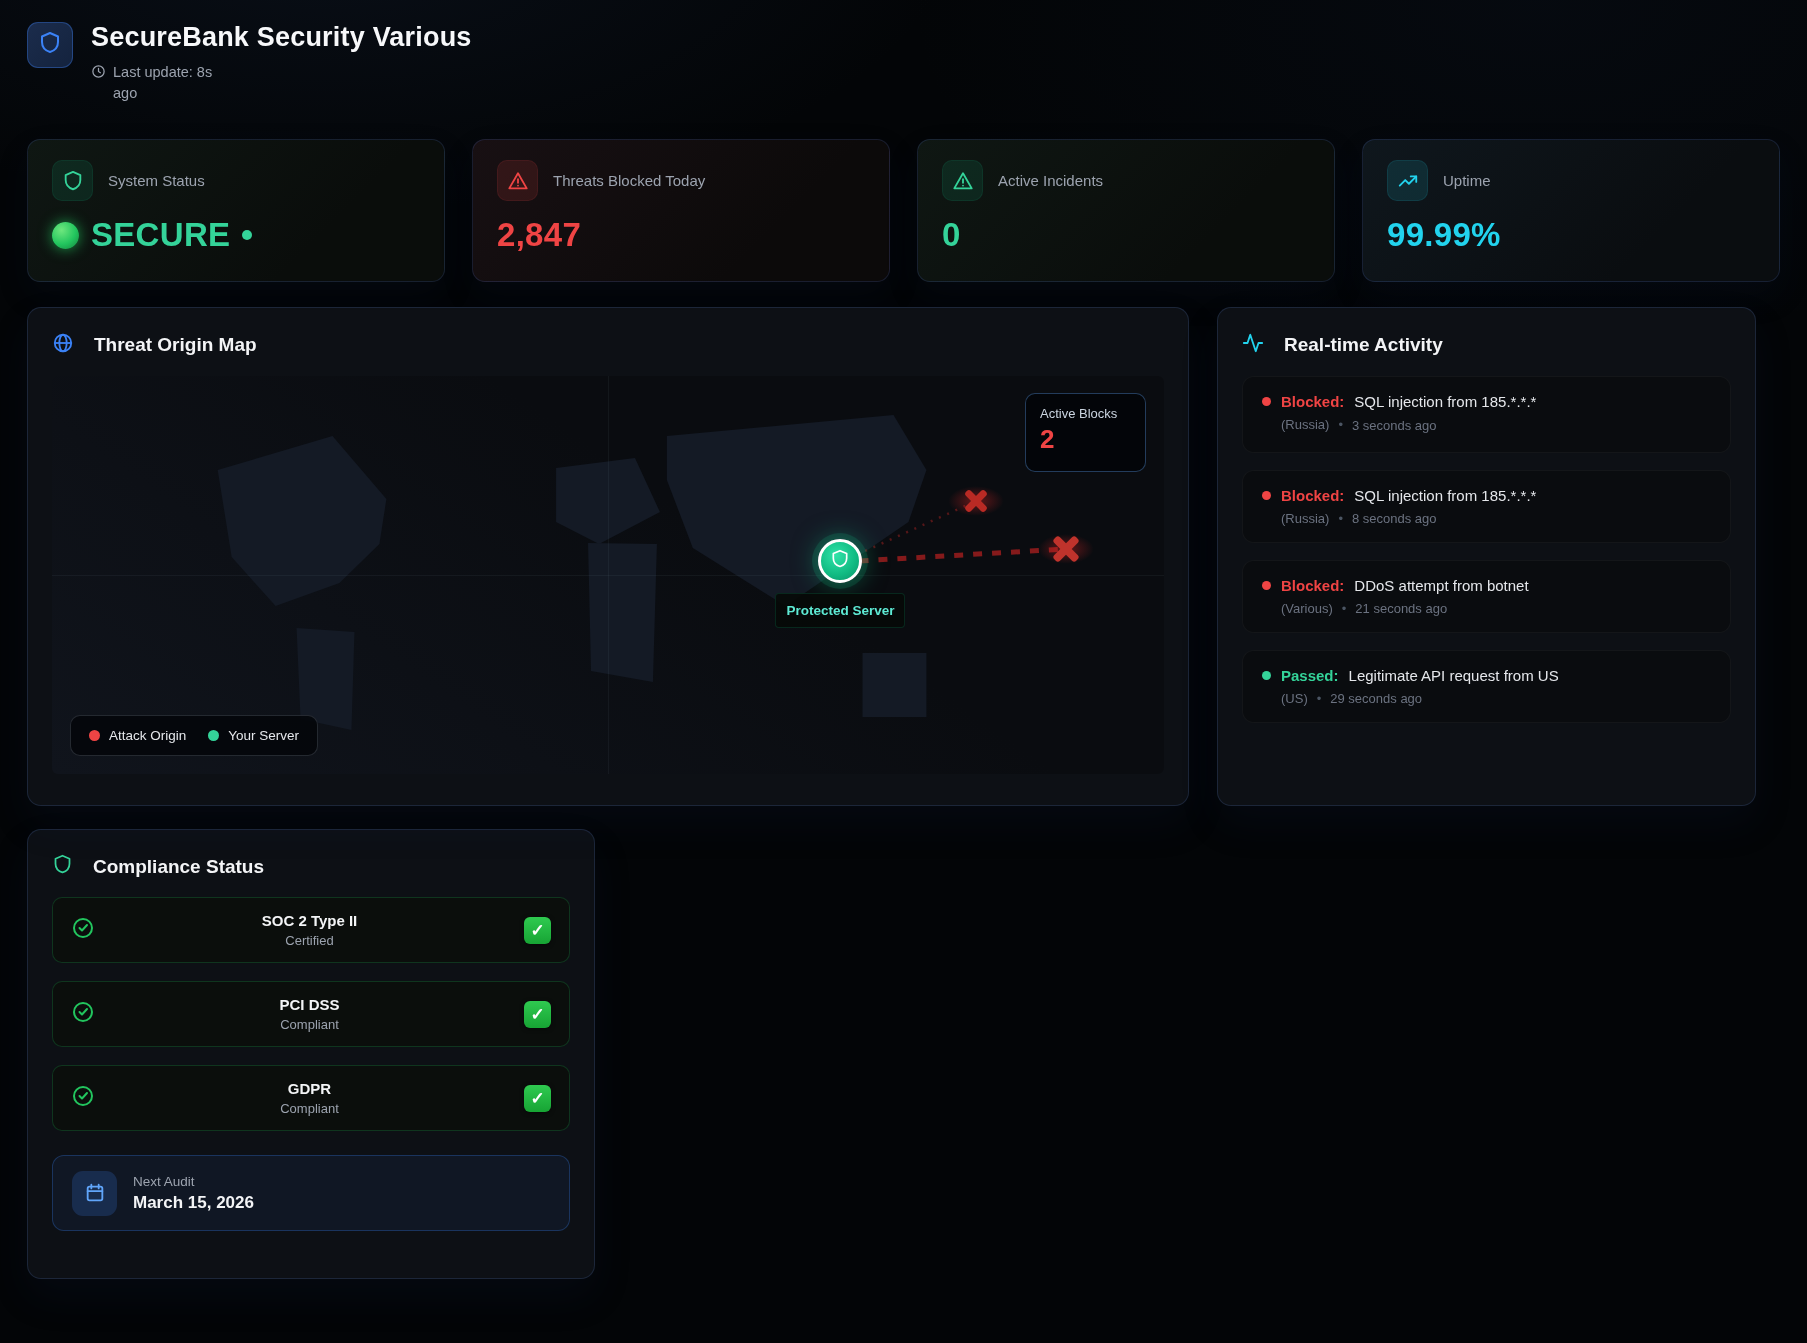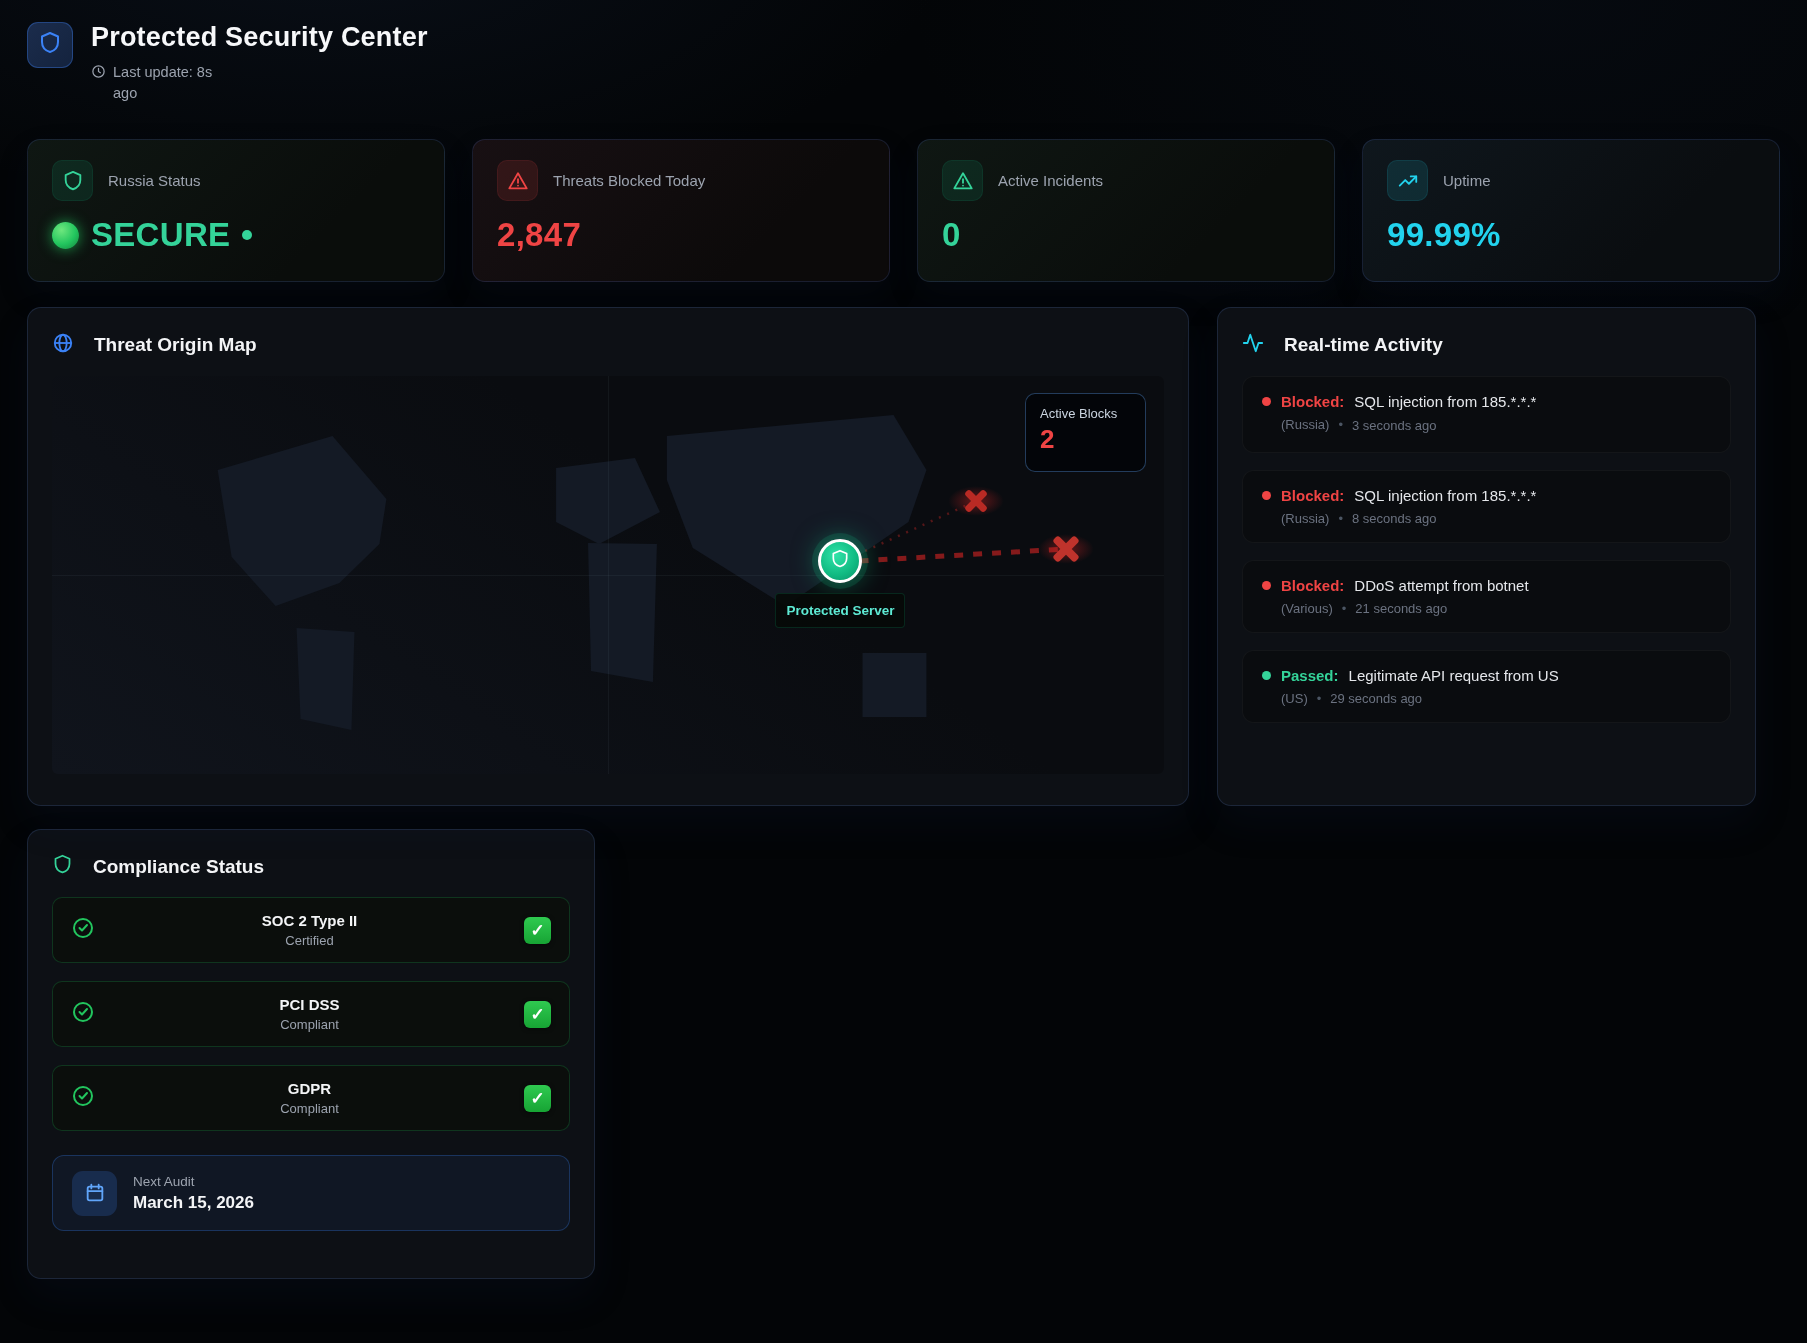--- a/index.html
+++ b/index.html
@@ -201,21 +201,21 @@
 
   <div class="header">
     <div class="logo-sq">
       <span>
         <svg width="24" height="24" viewBox="0 0 24 24" fill="none" stroke="#3b82f6" stroke-width="2" stroke-linejoin="round">
             <path d="M12 2l8 3.5V11c0 5-3.4 8.6-8 10-4.6-1.4-8-5-8-10V5.5z"></path>
           </svg>
       </span>
     </div>
     <div class="htext">
-      <div class="title">Protected Security Center</div>
+      <div class="title">SecureBank Security Various</div>
       <div class="subrow">
         <span>
           <svg width="15" height="15" viewBox="0 0 24 24" fill="none" stroke="#9ca3af" stroke-width="2" stroke-linecap="round">
               <circle cx="12" cy="12" r="9"></circle>
               <path d="M12 7v5l3 2"></path>
             </svg>
         </span>
         <span class="lastupdate">Last update: 8s ago</span>
       </div>
     </div>
@@ -224,21 +224,21 @@
 
   <div class="stats">
 
     <div class="card green">
       <div class="card-top">
         <div class="icon-sq green">
           <svg width="22" height="22" viewBox="0 0 24 24" fill="none" stroke="#34d399" stroke-width="2" stroke-linejoin="round">
               <path d="M12 2l8 3.5V11c0 5-3.4 8.6-8 10-4.6-1.4-8-5-8-10V5.5z"></path>
             </svg>
         </div>
-        <div class="card-label">Russia Status</div>
+        <div class="card-label">System Status</div>
       </div>
       <div class="card-value secure-row">
         <span class="glow-orb"></span>
         <span class="v-green">SECURE</span>
         <span class="mini-dot"></span>
       </div>
     </div>
 
     <div class="card red">
       <div class="card-top">
@@ -333,20 +333,30 @@
               </svg>
           </span>
         </div>
         <div class="server-label">Protected Server</div>
 
         <div class="blocks-box">
           <div class="blocks-label">Active Blocks</div>
           <div class="blocks-value">2</div>
         </div>
 
+        <div class="map-legend">
+          <div class="legend-item">
+            <span class="ldot red"></span>
+            <span>Attack Origin</span>
+          </div>
+          <div class="legend-item">
+            <span class="ldot green"></span>
+            <span>Your Server</span>
+          </div>
+        </div>
       </div>
     </div>
 
     <div class="panel panel-activity">
       <div class="panel-head">
         <span>
           <svg width="22" height="22" viewBox="0 0 24 24" fill="none" stroke="#22d3ee" stroke-width="2" stroke-linecap="round" stroke-linejoin="round">
               <path d="M22 12h-4l-3 9L9 3l-3 9H2"></path>
             </svg>
         </span>

